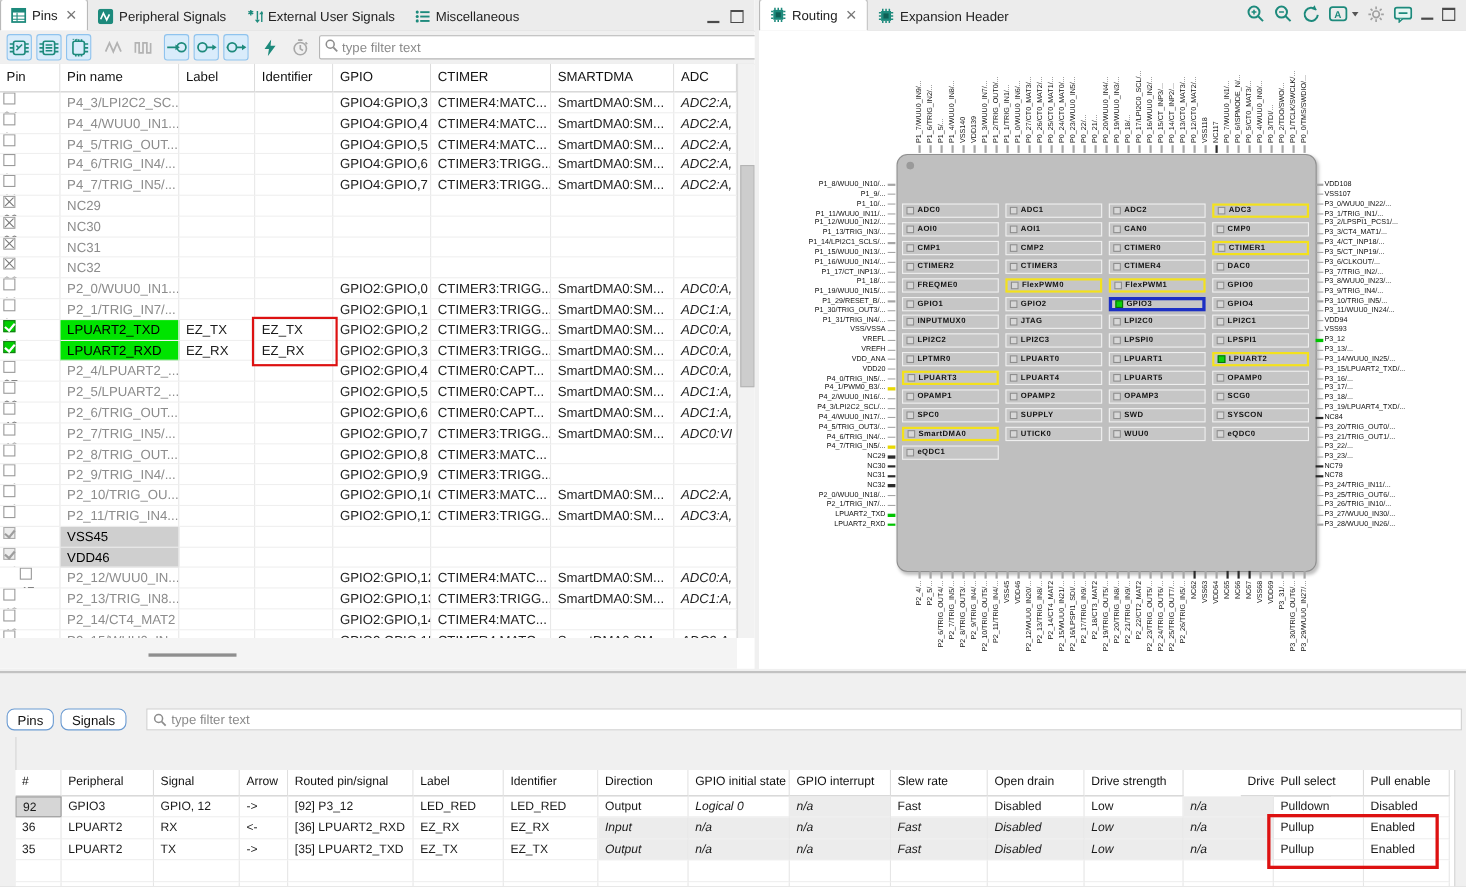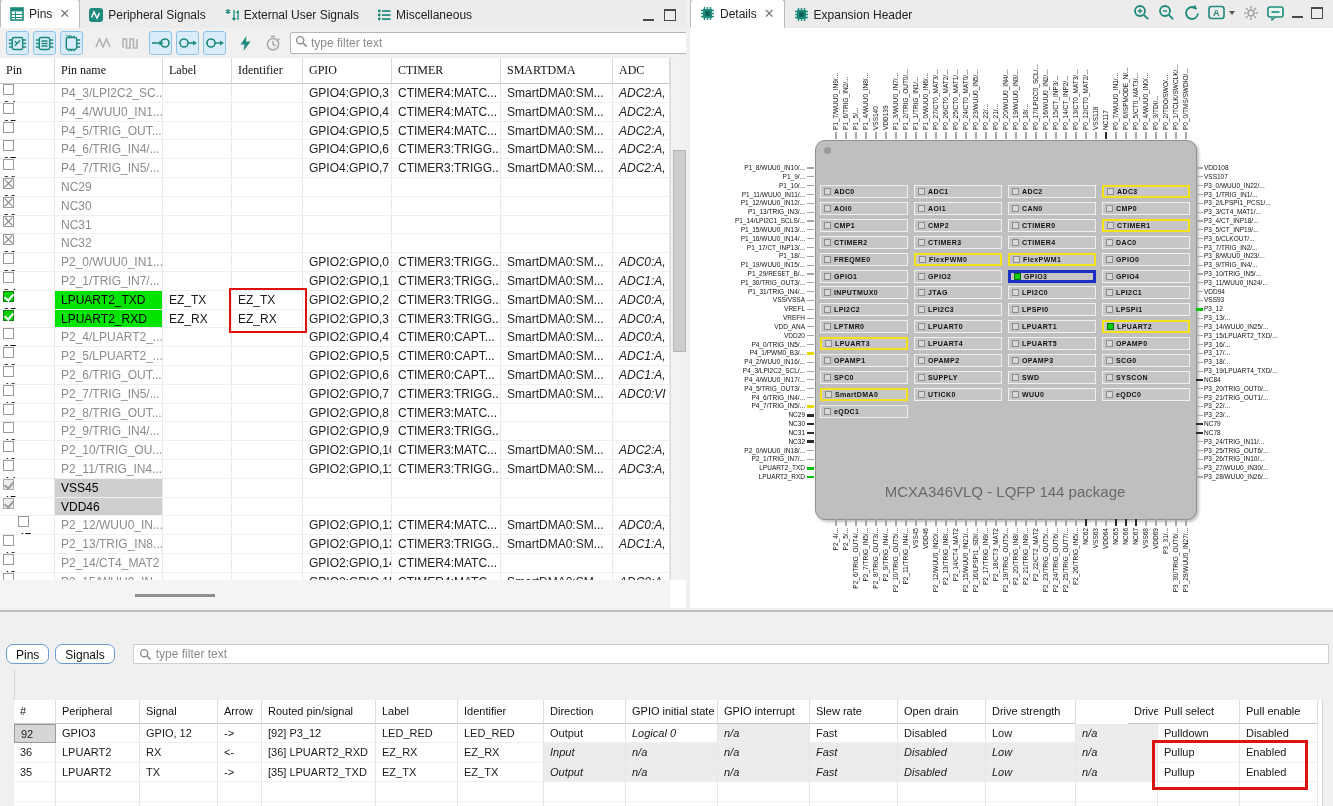--- a/index.html
+++ b/index.html
@@ -24,21 +24,21 @@
         justify-content:center;flex:none;}
   .tbtn.on{background:#d9ecfb;border:1px solid #8fc3ee;width:21px;height:22px;}
   .gap8{width:8px;flex:none;} .gap4{width:4px;flex:none;}
   .filterwrap{position:relative;flex:none;margin-left:6px;}
   .filter{width:424px;height:18px;border:1px solid #b5b5b5;border-radius:2px;background:#fff;
           font-family:"Liberation Sans",sans-serif;font-size:12px;padding:1px 4px 1px 20px;color:#333;}
   .filter::placeholder{color:#8b8b8b;}
   .searchic{position:absolute;left:5px;top:3px;}
   
   #pins-grid{position:absolute;left:0;top:58px;width:670px;height:522px;background:#fff;overflow:hidden;}
-  .hr{display:flex;font-family:Liberation Serif, serif;}
+  .hr{display:flex;}
   .hc{box-sizing:border-box;border-right:1px solid #d9d9d9;border-bottom:1px solid #c9c9c9;
       padding:5px 0 0 6px;height:26px;font-size:12px;color:#111;background:#fff;overflow:hidden;white-space:nowrap;}
   .pr{display:flex;height:18.8px;}
   .pc{box-sizing:border-box;border-right:1px solid #e8e8e8;border-bottom:1px solid #efefef;
       padding:2px 0 0 6px;font-size:12px;overflow:hidden;white-space:nowrap;height:18.8px;}
   .pc.num{display:flex;align-items:flex-start;gap:4px;padding-top:0;padding-left:3px;color:#111;flex-direction:column;}
   .pc.pname{color:#8c8c8c;}
   .pc.pname.bg-green{background:#00e400;color:#000;}
   .pc.pname.bg-gray{background:#cfcfcf;color:#000;}
   .pc.ital{font-style:italic;color:#222;}
@@ -647,21 +647,21 @@
       <div class="tab active">
         <span>
           <svg width="15" height="15" viewBox="0 0 15 15">
               <g stroke="#1d8a7c" stroke-width="1.4">
                 <path d="M1 4.5h2M1 7.5h2M1 10.5h2M12 4.5h2M12 7.5h2M12 10.5h2M4.5 1v2M7.5 1v2M10.5 1v2M4.5 12v2M7.5 12v2M10.5 12v2"></path>
               </g>
               <rect x="3" y="3" width="9" height="9" fill="#1d8a7c"></rect>
               <rect x="5.2" y="5.2" width="4.6" height="4.6" fill="#0e5f55"></rect>
             </svg>
         </span>
-        <span>Details</span>
+        <span>Routing</span>
         <span class="closex">✕</span>
       </div>
       <div class="tab">
         <span>
           <svg width="15" height="15" viewBox="0 0 15 15">
               <g stroke="#1d8a7c" stroke-width="1.4">
                 <path d="M1 4.5h2M1 7.5h2M1 10.5h2M12 4.5h2M12 7.5h2M12 10.5h2M4.5 1v2M7.5 1v2M10.5 1v2M4.5 12v2M7.5 12v2M10.5 12v2"></path>
               </g>
               <rect x="3" y="3" width="9" height="9" fill="#1d8a7c"></rect>
               <rect x="5.2" y="5.2" width="4.6" height="4.6" fill="#0e5f55"></rect>
@@ -718,21 +718,20 @@
         </span>
         <div class="ic-min"></div>
         <div class="ic-max"></div>
       </div>
     </div>
 
     <div id="pkg-canvas">
       <div class="pkg-body">
         <div class="pin1"></div>
       </div>
-      <div class="pkg-title">MCXA346VLQ - LQFP 144 package</div>
     <div class="blk" style="left: 130px; top: 157px;">
           <span class="bcb"></span>
           <span>ADC0</span>
         </div>
         <div class="blk" style="left: 224px; top: 157px;">
           <span class="bcb"></span>
           <span>ADC1</span>
         </div>
         <div class="blk" style="left: 318px; top: 157px;">
           <span class="bcb"></span>

